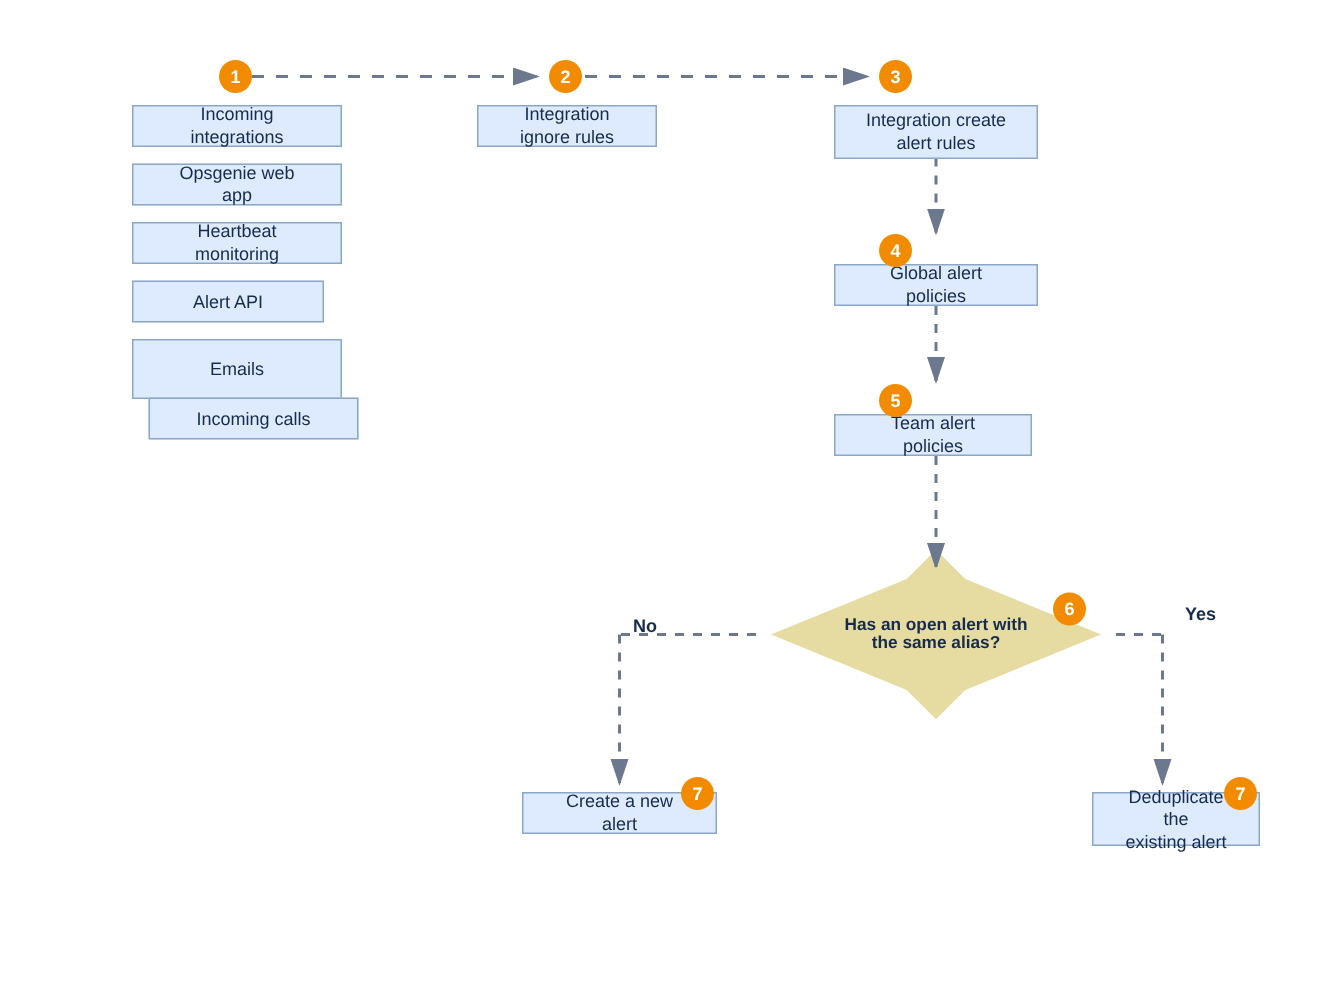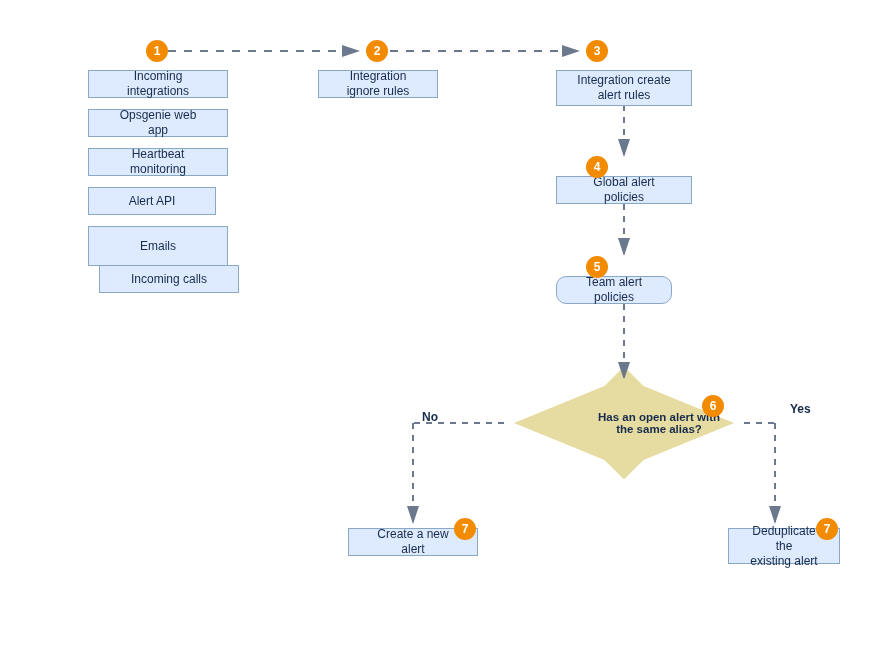--- a/index.html
+++ b/index.html
@@ -37,21 +37,21 @@
       font-size: 12px;
       font-weight: 600;
       z-index: 10;
     }
     .diamond {
       position: absolute;
       width: 220px;
       height: 90px;
       display: flex;
       align-items: center;
-      justify-content: flex-end;
+      justify-content: center;
       text-align: center;
       font-weight: 600;
       font-size: 12px;
     }
     .diamond::before {
       content: "";
       position: absolute;
       inset: 0;
       background: #e6dba0;
       transform: scaleX(1) rotate(45deg);
@@ -137,21 +137,21 @@
 <div class="node" style="left:88px; top:265px; width:140px; height:28px;margin-left:11px;">Incoming calls</div>
 
 <div class="node" style="left:318px; top:70px; width:120px; height:28px; white-space:pre-line;">Integration
 ignore rules</div>
 
 <div class="node" style="left:556px; top:70px; width:136px; height:36px; white-space:pre-line;">Integration create
 alert rules</div>
 
 <div class="node" style="left:556px; top:176px; width:136px; height:28px;">Global alert policies</div>
 
-<div class="node" style="left:556px; top:276px; width:116px; height:28px;border-radius:10px;">Team alert policies</div>
+<div class="node" style="left:556px; top:276px; width:132px; height:28px;">Team alert policies</div>
 
 <div class="diamond-shape" style="left:514px; top:378px;">
   <svg viewBox="0 0 220 90">
     <polygon points="110,0 220,45 110,90 0,45" fill="#e6dba0"></polygon>
   </svg>
 </div>
 <div class="diamond" style="left:514px; top:378px;">
   <div class="diamond-text" style="white-space:pre-line;">Has an open alert with
 the same alias?</div>
 </div>

